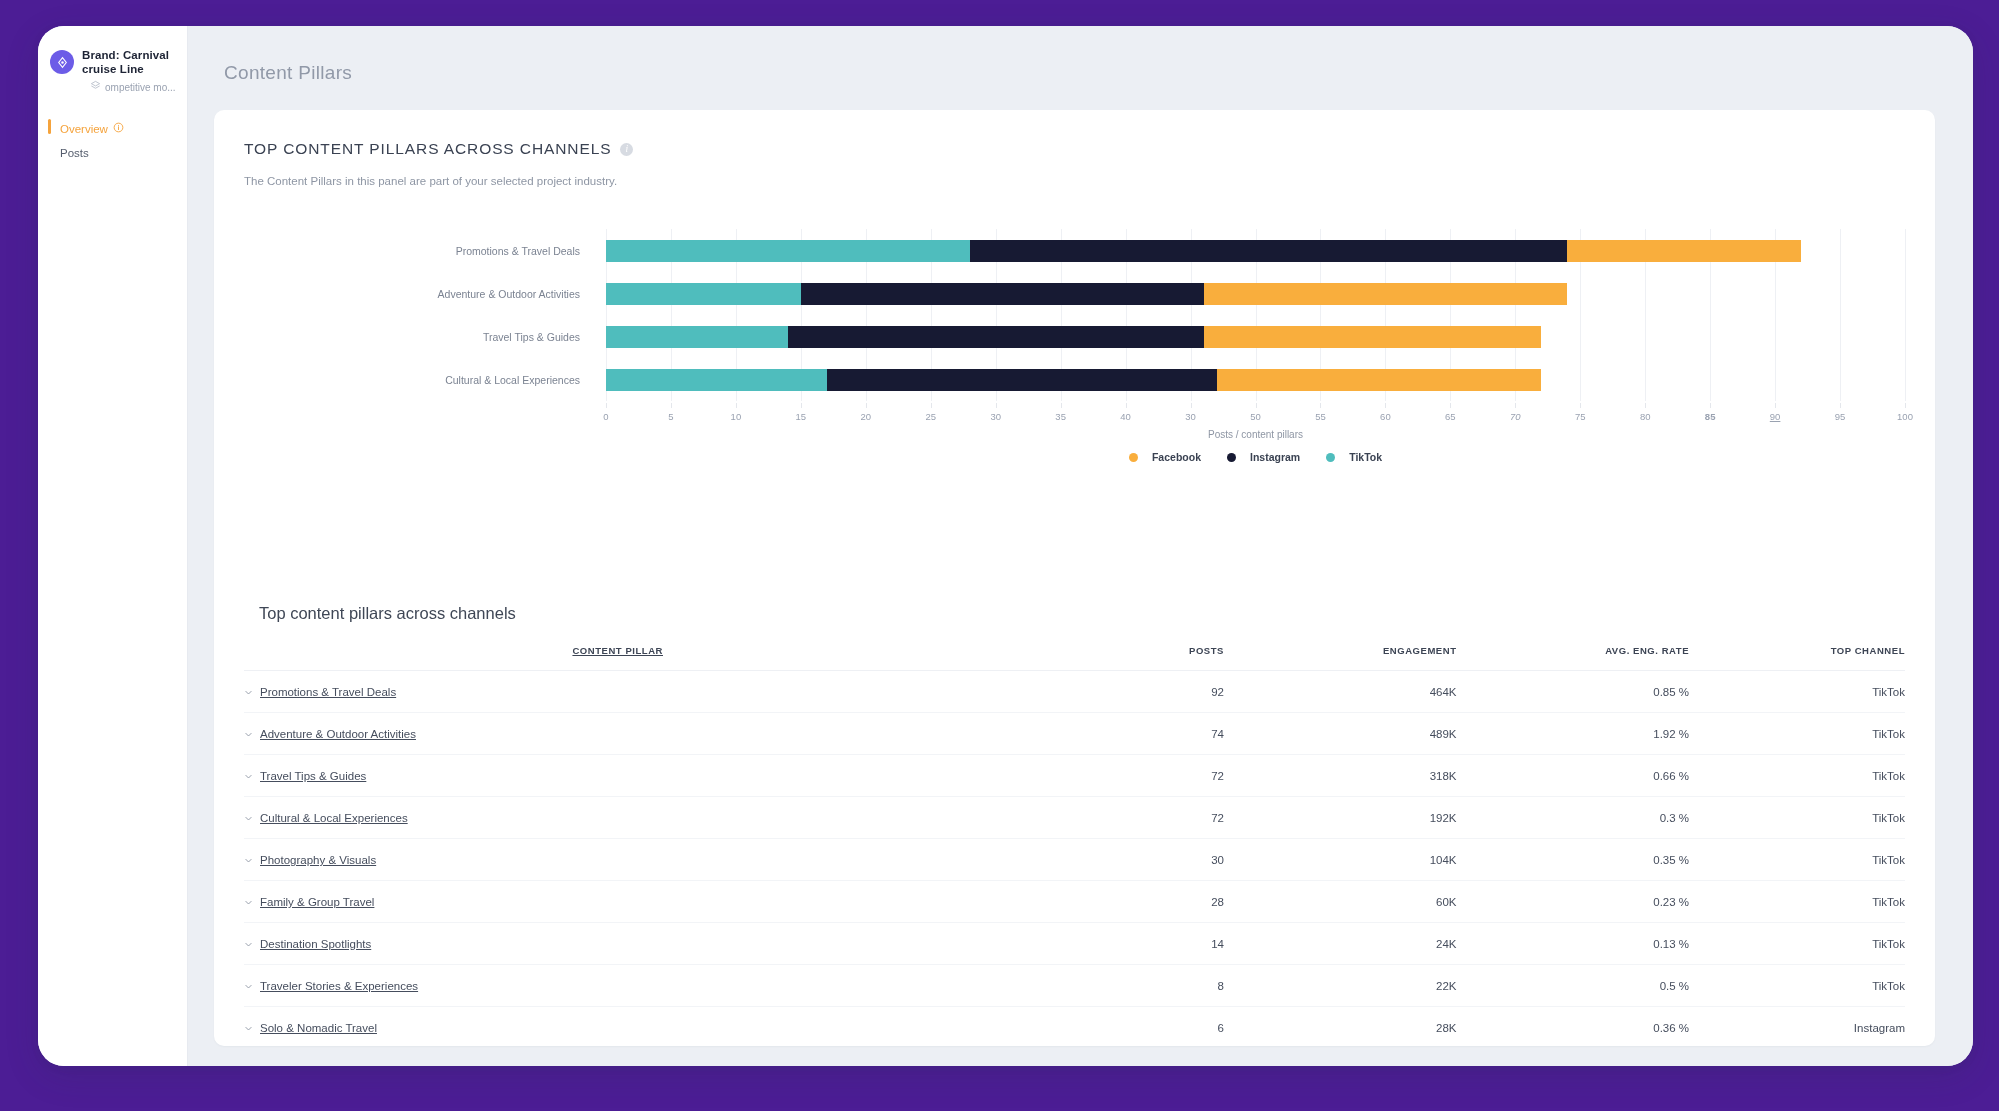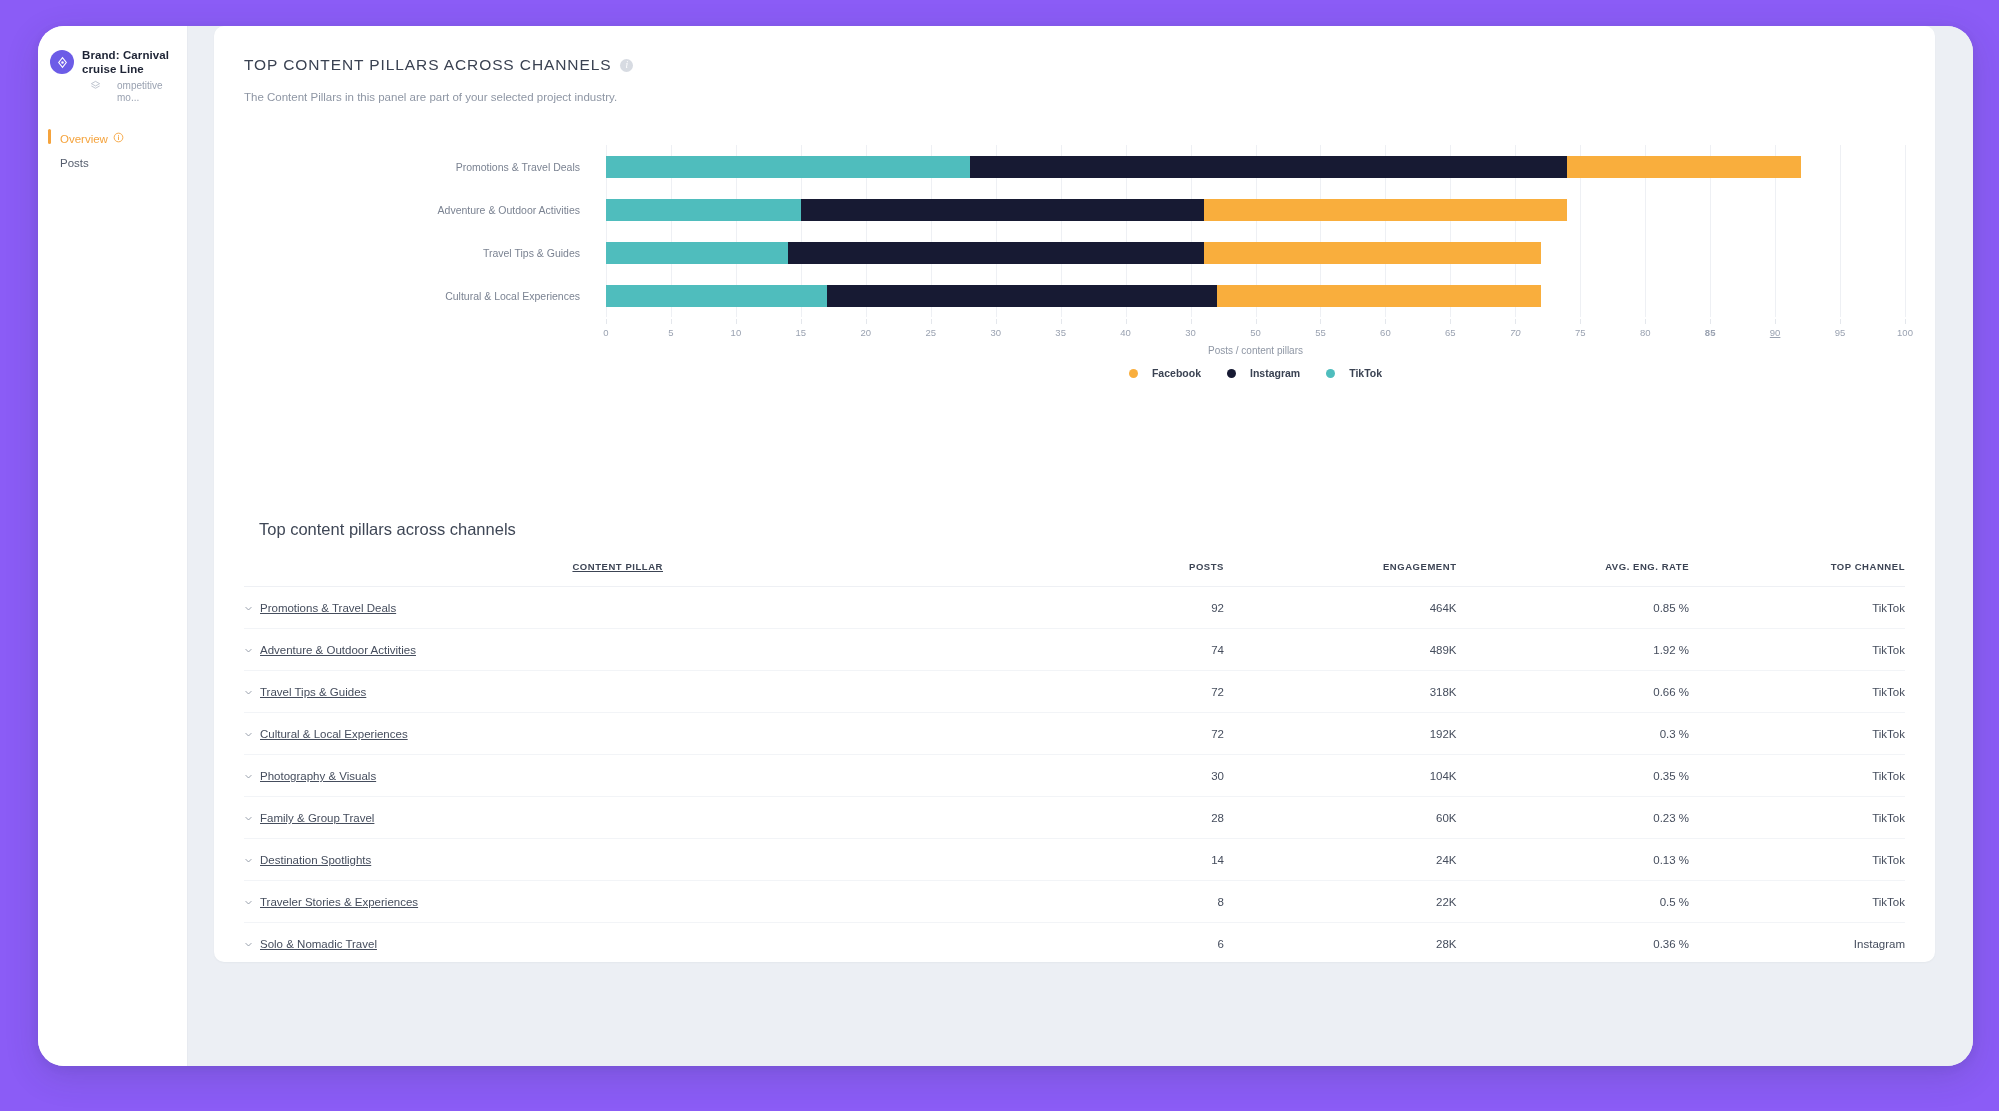--- a/index.html
+++ b/index.html
@@ -5,21 +5,21 @@
   * { box-sizing: border-box; margin: 0; padding: 0; }
   html, body {
     width: 1999px; height: 1111px;
     background: #ffffff;
     font-family: "Liberation Sans", sans-serif;
     overflow: hidden;
   }
   #app {
     position: relative;
     width: 1999px; height: 1111px;
-    background: #8b5cf6;
+    background: #4c1d95;
   }
 
   
   .app-shell {
     position: absolute;
     left: 38px; top: 26px;
     width: 1935px; height: 1040px;
     border-radius: 26px;
     background: #eceff4;
     box-shadow: 0 10px 34px rgba(40,50,70,.16), 0 2px 8px rgba(40,50,70,.08);
@@ -52,21 +52,21 @@
   }
   .brand-avatar svg { display:block; }
   .brand-texts { min-width: 0; }
   .brand-title {
     font-size: 11.5px; line-height: 14px;
     color: #1d2334; font-weight: 600;
     letter-spacing: .1px;
   }
   .brand-sub {
     margin-top: 4px;
-    display: flex; align-items: flex-start; gap: 16px;
+    display: flex; align-items: flex-end; gap: 4px;
     font-size: 10px; color: #9aa2b1; line-height: 12px;
     padding-left: 8px;
   }
   .brand-sub .layers-icon { flex: 0 0 11px; }
   .nav {
     margin-top: 22px;
   }
   .nav-item {
     position: relative;
     display: flex; align-items: center; gap: 5px;
@@ -262,20 +262,21 @@
             </svg>
           </span>
         </div>
         <div class="nav-item">
           <span>Posts</span>
         </div>
       </nav>
     </aside>
 
     <section class="main">
+      <h1 class="page-title">Content Pillars</h1>
 
       <div class="card">
 
         <div class="panel-head">
           <span class="panel-title">TOP CONTENT PILLARS ACROSS CHANNELS</span>
           <span class="info-badge">i</span>
         </div>
         <p class="panel-sub">The Content Pillars in this panel are part of your selected project industry.</p>
 
         <div class="chart-wrap">

